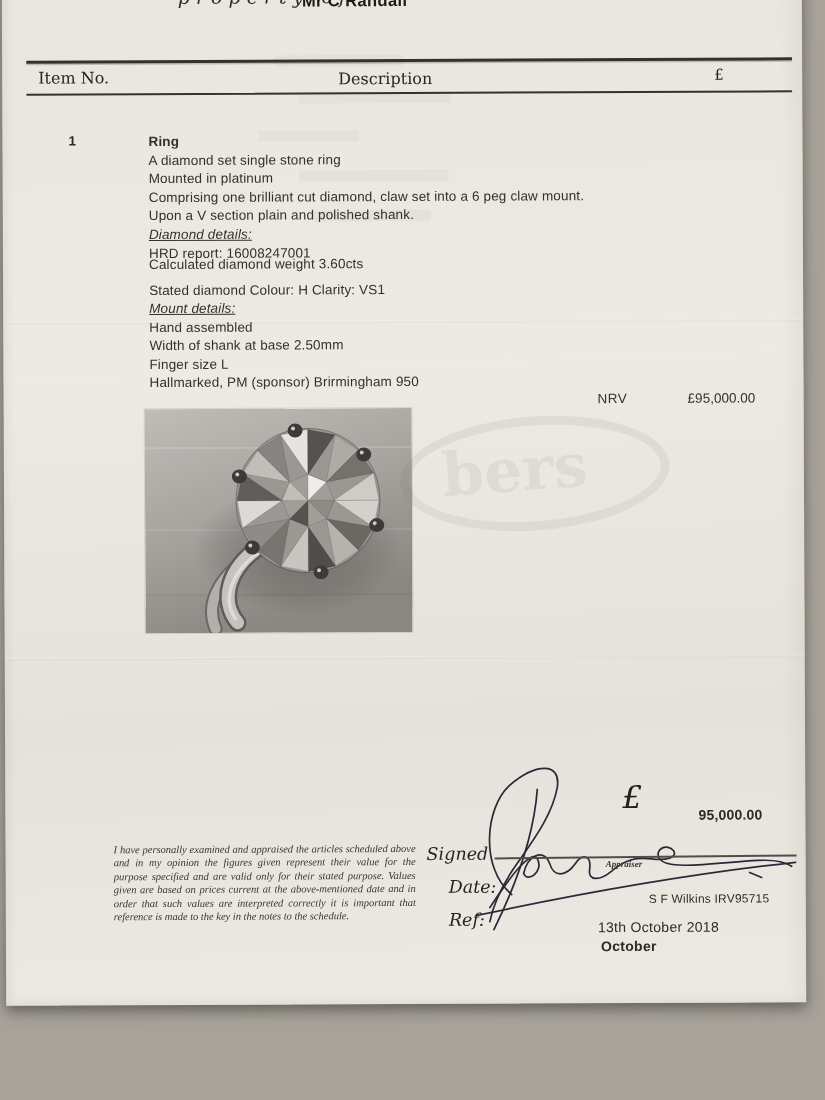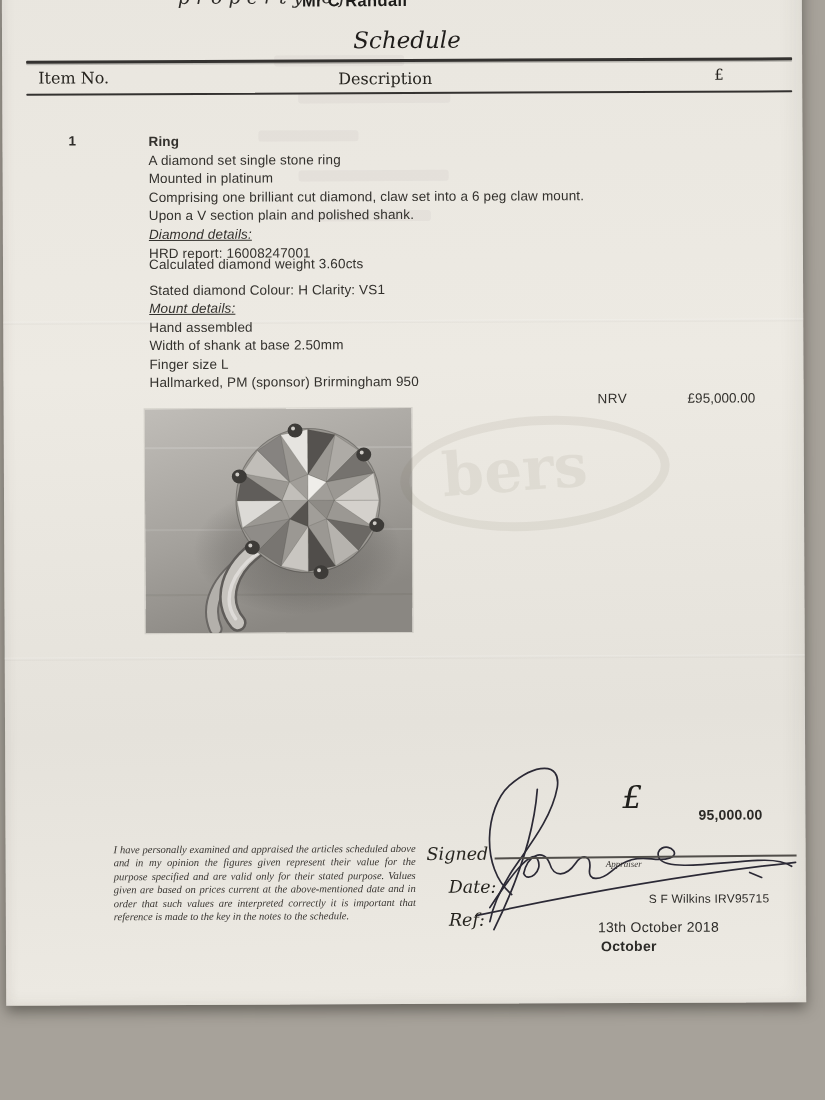--- a/index.html
+++ b/index.html
@@ -60,21 +60,21 @@
   .watermark span{position:absolute;left:0;right:40px;top:8px;text-align:center;
     font-family:"DejaVu Serif",serif;font-weight:700;font-size:60px;color:#6f6750;}
 
   .signature{left:436px;top:770px;width:370px;height:185px;overflow:visible;}
   .big-pound{left:617px;top:800px;font-family:"DejaVu Serif",serif;font-style:italic;font-size:31px;color:#21201d;}
   .total-amount{left:693px;top:828px;font-size:14px;font-weight:700;color:#2b2a27;letter-spacing:.2px;}
   .disclaimer{left:108px;top:862px;width:302px;font-family:"Liberation Serif",serif;font-style:italic;
     font-size:10.6px;line-height:13.4px;color:#3a3733;text-align:justify;letter-spacing:-.05px;}
   .signed-label{left:421px;top:864px;font-family:"DejaVu Serif",serif;font-style:italic;font-size:17.5px;color:#26241f;}
   .sig-line{left:489px;top:877px;width:302px;height:1.6px;background:#514e4a;transform:rotate(-.3deg);}
-  .appraiser-caption{left:600px;top:880px;font-family:"Liberation Serif",serif;font-style:italic;font-size:9px;color:#3a3733;}
+  .appraiser-caption{left:600px;top:880px;font-family:"Liberation Serif",serif;font-style:italic;font-size:9px;color:#3a3733;font-weight:bold;}
   .date-label{left:443px;top:897px;font-family:"DejaVu Serif",serif;font-style:italic;font-size:17.5px;color:#26241f;}
   .ref-label{left:443px;top:930px;font-family:"DejaVu Serif",serif;font-style:italic;font-size:17.5px;color:#26241f;}
   .appraiser-name{left:643px;top:913px;font-size:12px;color:#2e2c29;letter-spacing:.2px;}
   .date-value{left:592px;top:931px;font-size:14px;color:#2e2c29;letter-spacing:.3px;margin-top:9px;}
   .ref-value{left:595px;top:959px;font-size:14px;font-weight:700;color:#2b2a27;letter-spacing:.3px;}
 
   .crease{left:0;width:100%;height:3px;opacity:.5;
     background:linear-gradient(rgba(255,255,255,.45), rgba(120,115,108,.14));}
   .c1{top:340px;}
   .c2{top:676px;}
@@ -87,21 +87,20 @@
 
     <div class="cut-italic">property of</div>
     <div class="cut-name">Mr C Randall</div>
 
     <div class="ghost g1"></div>
     <div class="ghost g2"></div>
     <div class="ghost g3"></div>
     <div class="ghost g4"></div>
     <div class="ghost g5"></div>
 
-    <div class="title">Schedule</div>
 
     <div class="rule rule-top"></div>
     <div class="th th-item">Item No.</div>
     <div class="th th-desc">Description</div>
     <div class="th th-amount">£</div>
     <div class="rule rule-bottom"></div>
 
     <div class="item-no">1</div>
 
     <div class="dline b dl-0">Ring</div>

